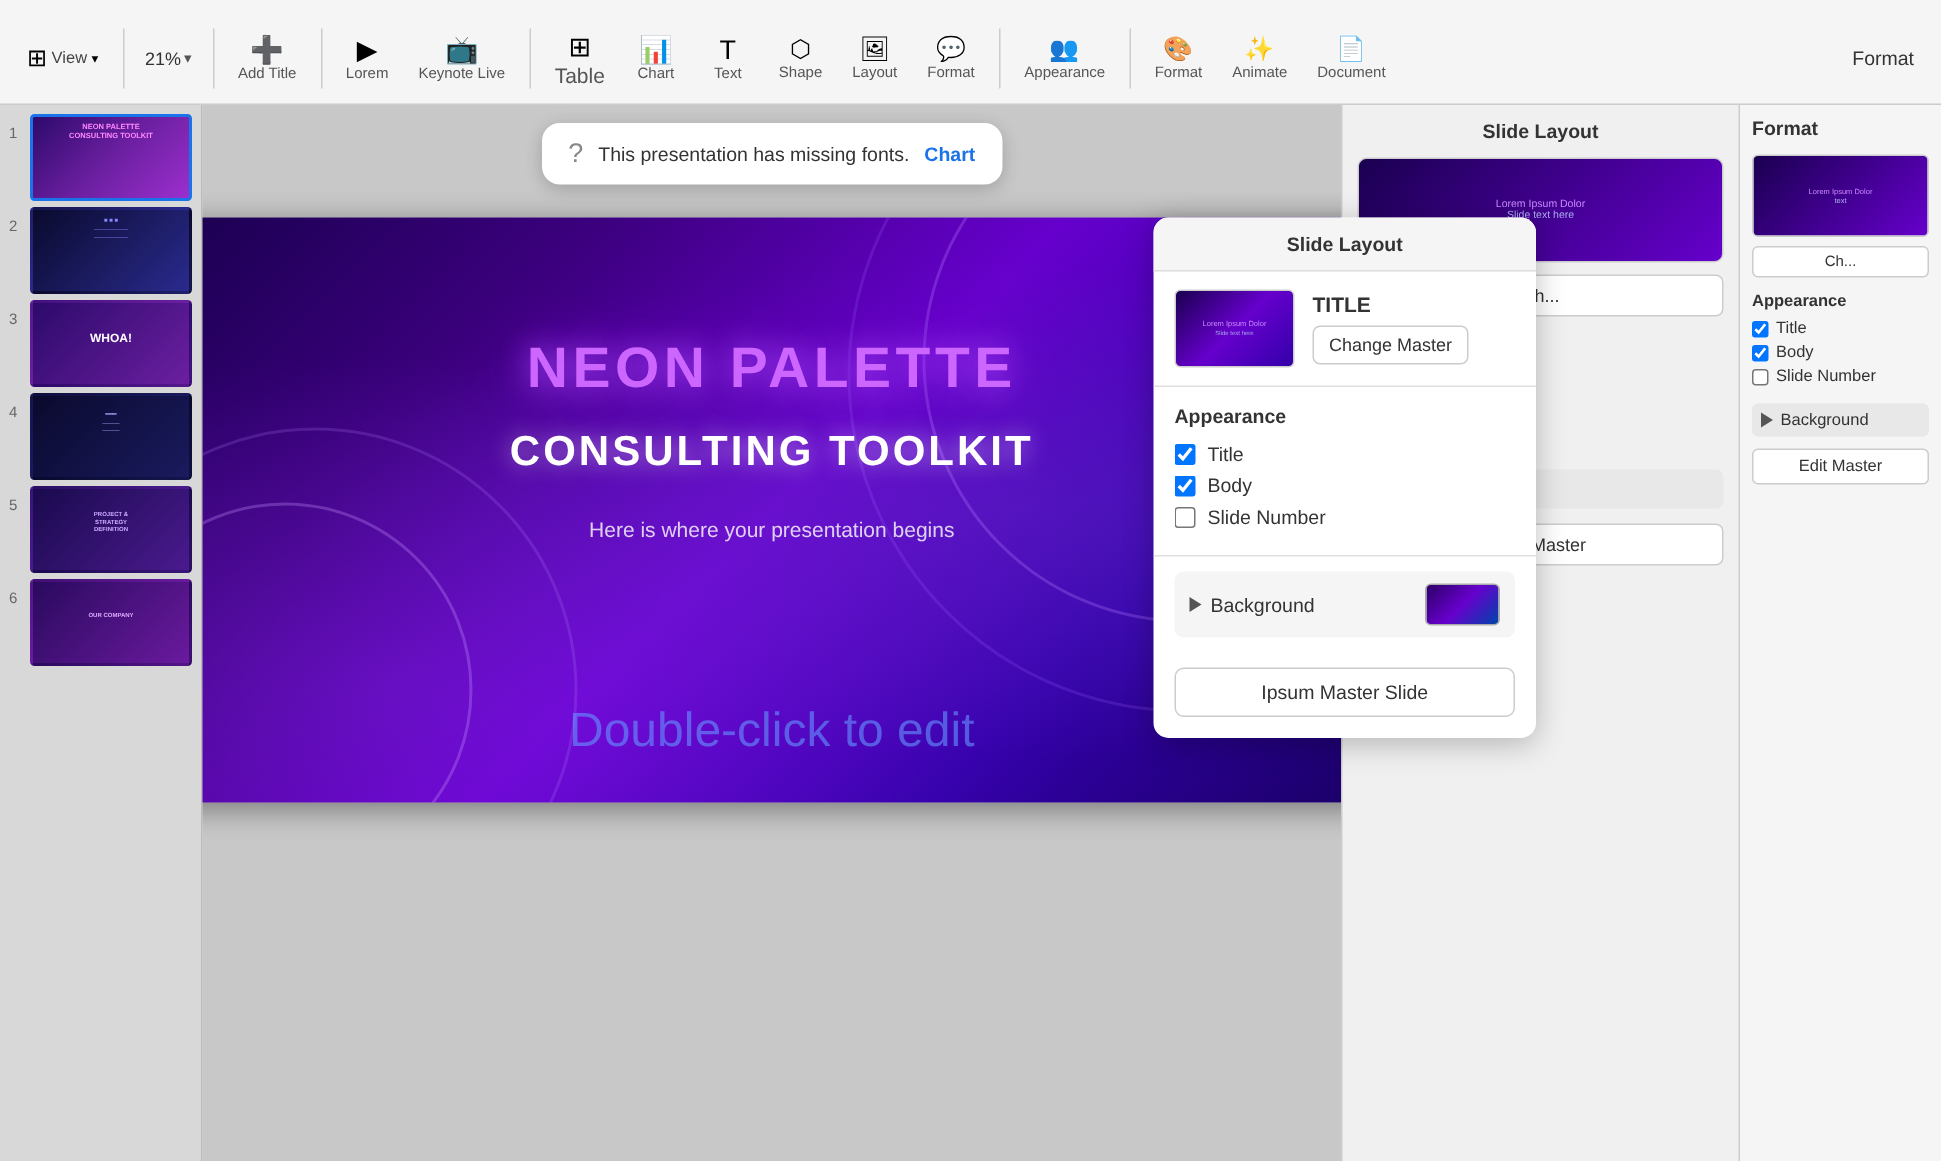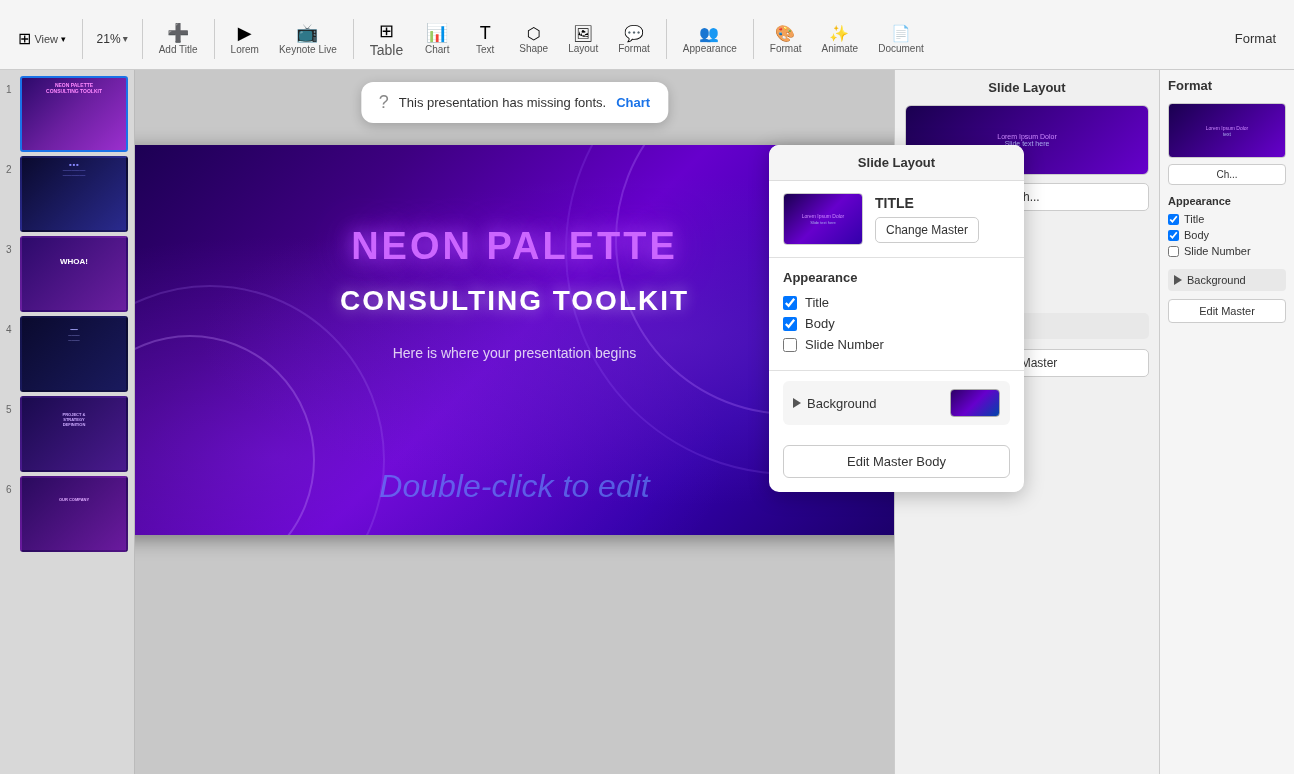--- a/index.html
+++ b/index.html
@@ -35,21 +35,21 @@
 
     
     .slide-panel {
       width: 135px; background: #d8d8d8; overflow-y: auto;
       padding: 6px; display: flex; flex-direction: column; gap: 4px;
       border-right: 1px solid #bbb;
     }
     .slide-thumb-wrapper { display: flex; align-items: flex-start; gap: 4px; }
     .slide-num { font-size: 10px; color: #666; min-width: 10px; margin-top: 8px; }
     .slide-thumb {
-      flex: 1; height: 76px; background: #4a3080; border-radius: 3px;
+      flex: 1; height: 58px; background: #4a3080; border-radius: 3px;
       overflow: hidden; cursor: pointer; border: 2px solid transparent;
       position: relative;
     }
     .slide-thumb.active { border-color: #1a73e8; }
 
     
     .thumb-1 { background: linear-gradient(135deg, #2d0a6b, #6b1fa0, #9b2fce); }
     
     .thumb-2 { background: linear-gradient(135deg, #0a0a2e, #1a1a5e, #2a2a8e); }
     
@@ -110,21 +110,21 @@
       letter-spacing: 2px;
     }
     .slide-body-text {
       position: absolute; top: 200px; left: 50%; transform: translateX(-50%);
       font-size: 14px; color: rgba(255,255,255,0.8);
       text-align: center; white-space: nowrap;
     }
     .slide-edit-hint {
       position: absolute; bottom: 30px; left: 50%; transform: translateX(-50%);
       font-size: 32px; color: rgba(100,150,255,0.6);
-      text-align: center; white-space: nowrap; font-style: italic;
+      text-align: center; white-space: nowrap;
     }
 
     
     .slide-layout-popup {
       position: absolute; right: 270px; top: 75px;
       width: 255px; background: white; border-radius: 10px;
       box-shadow: 0 4px 20px rgba(0,0,0,0.25); z-index: 60;
       overflow: hidden;
     }
     .popup-header {
@@ -439,21 +439,21 @@
       <div class="background-row">
         <div class="background-row-left">
           <div class="triangle-right"></div>
           <span class="background-label">Background</span>
         </div>
         <div class="background-swatch"></div>
       </div>
     </div>
 
     <div class="edit-master-btn-row">
-      <button class="edit-master-btn">Edit Master Body</button>
+      <button class="edit-master-btn">Ipsum Master Slide</button>
     </div>
   </div>
 
   <div class="right-sidebar">
     <div class="sidebar-header">Slide Layout</div>
 
     <div class="sidebar-master-thumb">
       <div style="text-align:center;">
         <div class="sidebar-lorem">Lorem Ipsum Dolor</div>
         <div class="sidebar-lorem" style="color:#aaaaee;">Slide text here</div>

